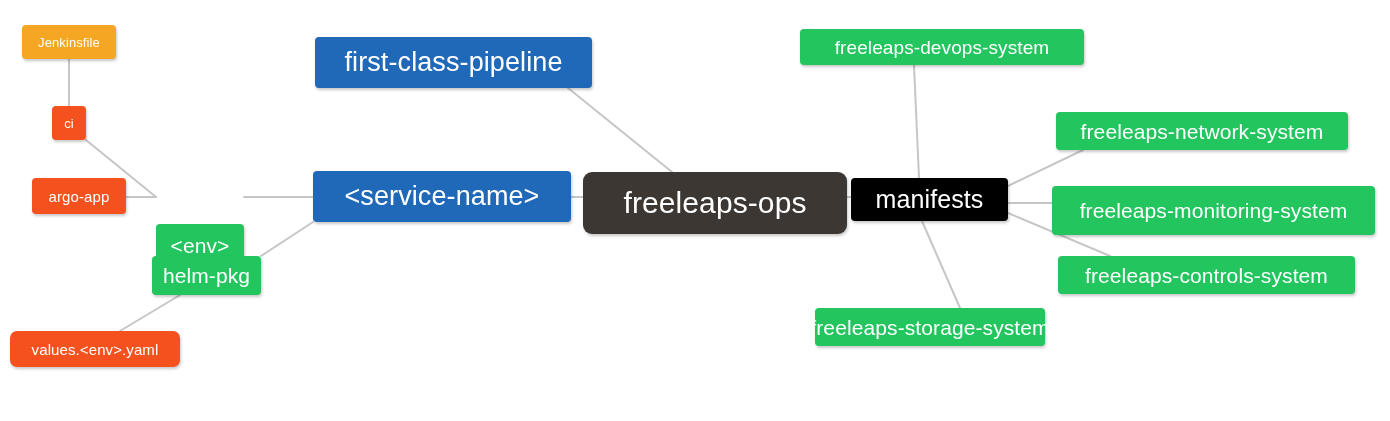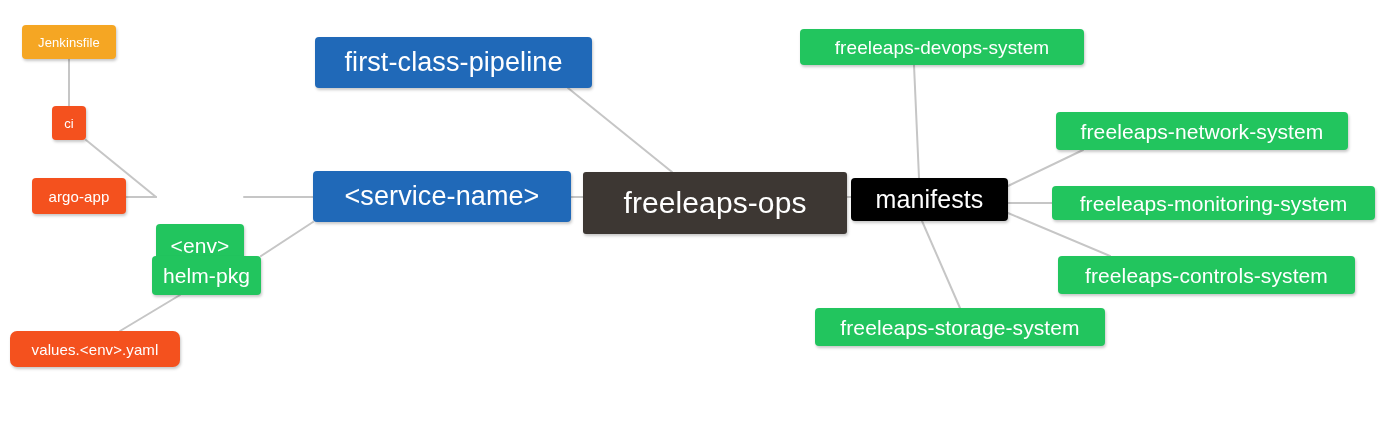--- a/index.html
+++ b/index.html
@@ -33,21 +33,21 @@
     align-items: center;
     justify-content: center;
     color: #ffffff;
     white-space: nowrap;
     border-radius: 4px;
     box-shadow: 1px 2px 3px rgba(0,0,0,0.22);
     letter-spacing: 0.1px;
     line-height: 1;
   }
   .node.root {
-    border-radius: 3px;
+    border-radius: 9px;
   }
 </style>
 </head>
 <body>
 
 <div id="mindmap">
   <svg id="edge-layer" viewBox="0 0 1390 421" preserveAspectRatio="none">
       <line x1="69" y1="59" x2="69" y2="106" stroke="#c6c6c6" stroke-width="2" stroke-linecap="round"></line>
       <line x1="86" y1="140" x2="156" y2="197" stroke="#c6c6c6" stroke-width="2" stroke-linecap="round"></line>
       <line x1="126" y1="197" x2="156" y2="197" stroke="#c6c6c6" stroke-width="2" stroke-linecap="round"></line>
@@ -69,17 +69,17 @@
       <div class="node" style="left: 32px; top: 178px; width: 94px; height: 36px; background: rgb(244, 81, 30); font-size: 15px;">argo-app</div>
       <div class="node" style="left: 156px; top: 176px; width: 88px; height: 42px; background: rgb(34, 197, 94); font-size: 21px; margin-top: 48px;">&lt;env&gt;</div>
       <div class="node" style="left: 152px; top: 256px; width: 109px; height: 39px; background: rgb(34, 197, 94); font-size: 21px;">helm-pkg</div>
       <div class="node" style="left: 10px; top: 331px; width: 170px; height: 36px; background: rgb(244, 81, 30); font-size: 15px; border-radius: 7px;">values.&lt;env&gt;.yaml</div>
       <div class="node" style="left: 315px; top: 37px; width: 277px; height: 51px; background: rgb(32, 105, 184); font-size: 27px;">first-class-pipeline</div>
       <div class="node" style="left: 313px; top: 171px; width: 258px; height: 51px; background: rgb(32, 105, 184); font-size: 27px;">&lt;service-name&gt;</div>
       <div class="node root" style="left: 583px; top: 172px; width: 264px; height: 62px; background: rgb(61, 55, 51); font-size: 30px;">freeleaps-ops</div>
       <div class="node" style="left: 851px; top: 178px; width: 157px; height: 43px; background: #000000; font-size: 25px;">manifests</div>
       <div class="node" style="left: 800px; top: 29px; width: 284px; height: 36px; background: rgb(34, 197, 94); font-size: 19px;">freeleaps-devops-system</div>
       <div class="node" style="left: 1056px; top: 112px; width: 292px; height: 38px; background: rgb(34, 197, 94); font-size: 21px;">freeleaps-network-system</div>
-      <div class="node" style="left: 1052px; top: 186px; width: 323px; height: 34px; background: rgb(34, 197, 94); font-size: 21px;">freeleaps-monitoring-system</div>
+      <div class="node" style="left: 1052px; top: 186px; width: 323px; height: 49px; background: rgb(34, 197, 94); font-size: 21px;">freeleaps-monitoring-system</div>
       <div class="node" style="left: 1058px; top: 256px; width: 297px; height: 38px; background: rgb(34, 197, 94); font-size: 21px;">freeleaps-controls-system</div>
-      <div class="node" style="left: 815px; top: 308px; width: 290px; height: 38px; background: rgb(34, 197, 94); font-size: 21px;">freeleaps-storage-system</div>
+      <div class="node" style="left: 815px; top: 308px; width: 230px; height: 38px; background: rgb(34, 197, 94); font-size: 21px;">freeleaps-storage-system</div>
     </div>
 </div>
 
 </body></html>

